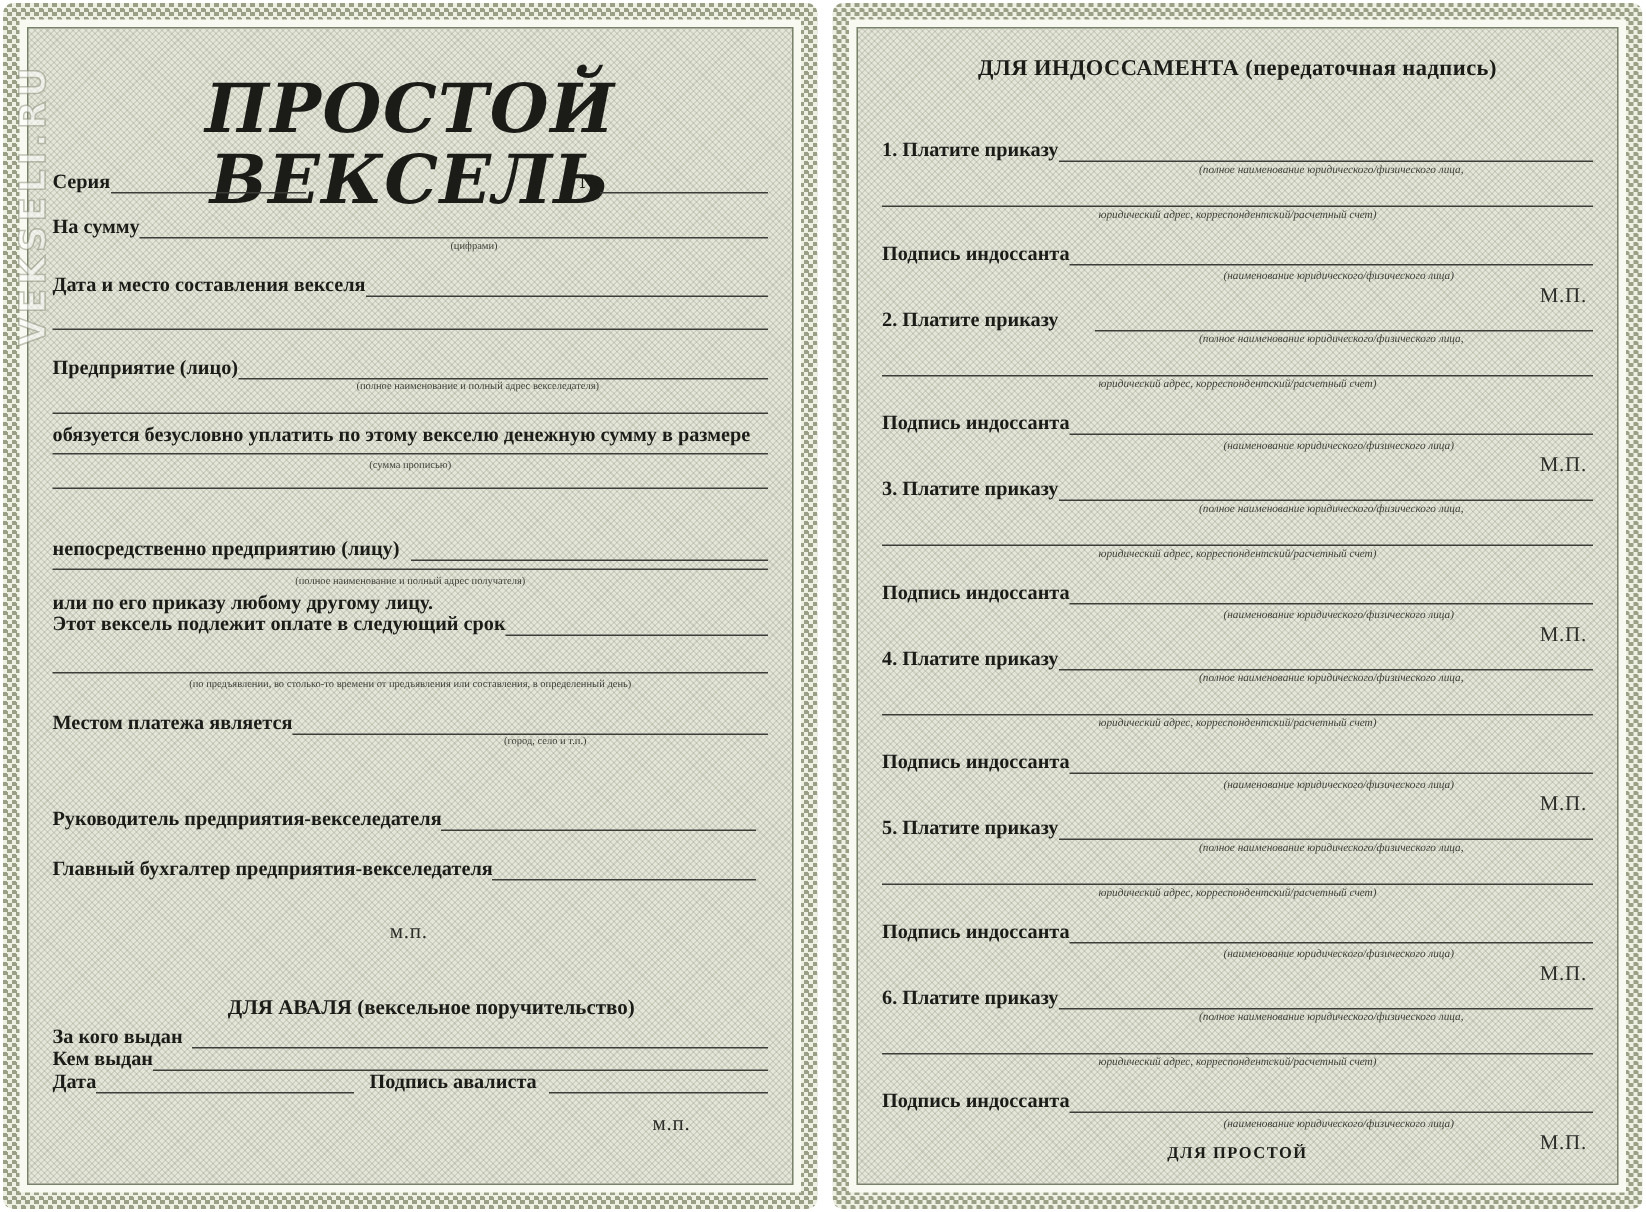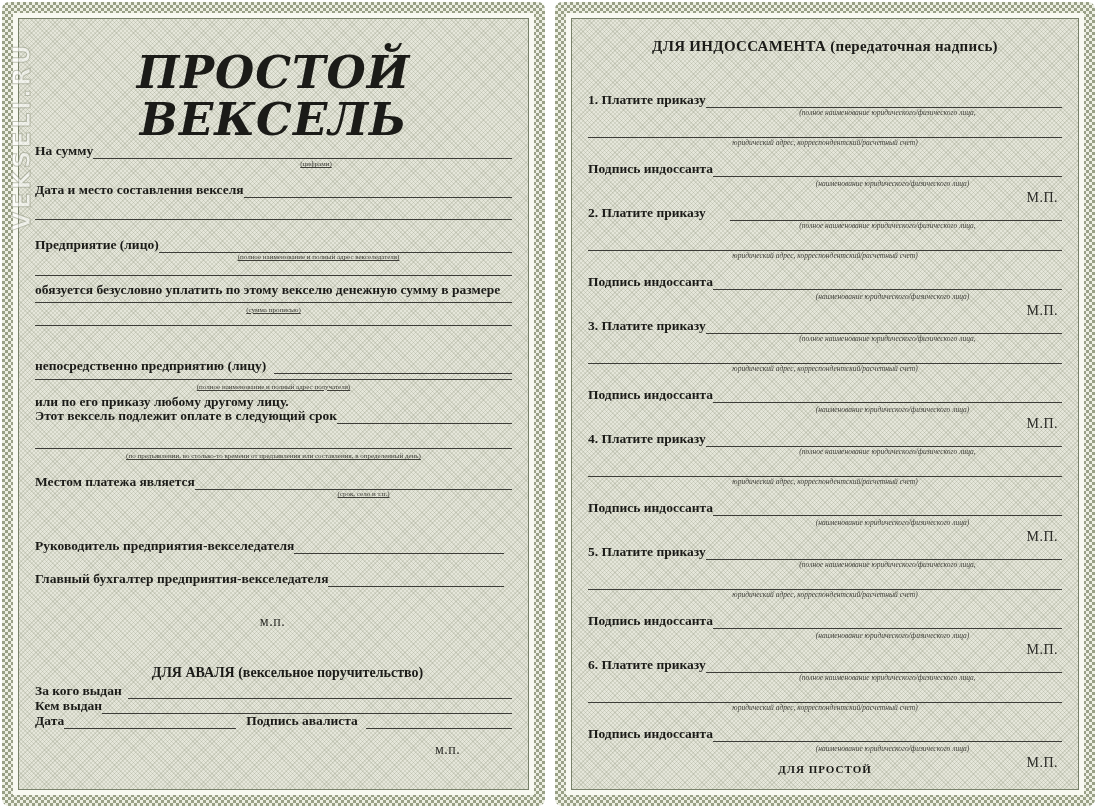--- a/index.html
+++ b/index.html
@@ -13,21 +13,21 @@
   .interior{position:relative;height:100%;box-sizing:border-box;border:1px solid #78816a;
             background-color:#e5e6da;
             background-image:
               repeating-linear-gradient(45deg, rgba(124,131,104,0.20) 0 1px, transparent 1px 3px),
               repeating-linear-gradient(-45deg, rgba(124,131,104,0.20) 0 1px, transparent 1px 3px);}
   .ar{position:absolute;left:16px;right:16px;}
   .fl{display:flex;align-items:flex-end;}
   .lbl{font-weight:bold;font-size:13.5px;white-space:nowrap;line-height:1.1;}
   .ln{border-bottom:1px solid #3c3c38;flex:1 1 auto;height:1px;}
   .fullln{border-bottom:1px solid #3c3c38;height:1px;}
-  .hint{font-size:7px;color:#3e3e38;text-align:center;line-height:1;text-decoration:underline;}
+  .hint{font-size:7px;color:#3e3e38;text-align:center;line-height:1;}
   .hint-i{font-size:7.5px;font-style:italic;color:#3e3e38;text-align:center;line-height:1;}
   .title-script{font-family:"DejaVu Serif", serif;font-style:italic;font-weight:bold;
                 font-size:45px;letter-spacing:1px;text-align:center;line-height:1.05;}
   .sec-title{font-weight:bold;font-size:14px;text-align:center;}
   .rp-title{font-weight:bold;font-size:15px;text-align:center;letter-spacing:0.3px;}
   .mp{font-size:14px;color:#2c2c28;letter-spacing:0.5px;margin-left:28px;}
   .watermark{position:absolute;left:8px;top:42px;writing-mode:vertical-rl;transform:rotate(180deg);
              font-family:"DejaVu Sans", sans-serif;font-weight:bold;font-size:24px;letter-spacing:3px;
              color:rgba(255,255,255,0.55);-webkit-text-stroke:1px rgba(120,126,100,0.45);z-index:5;}
   .block{position:relative;height:113px;}
@@ -39,20 +39,27 @@
 <div class="canvas">
 
   <div class="watermark">VEKSELI.RU</div>
 
   <div class="page" style="left:2px;width:543px;">
     <div class="band-white">
       <div class="interior">
 
         <div class="ar title-script" style="top:30px;">ПРОСТОЙ ВЕКСЕЛЬ</div>
 
+        <div class="ar fl" style="top:95px;">
+          <span class="lbl">Серия</span>
+          <span class="ln" style="flex:0 0 130px;"></span>
+          <span style="flex:1 1 auto;"></span>
+          <span class="lbl">№</span>
+          <span class="ln" style="flex:0 0 112px;"></span>
+        </div>
 
         <div class="ar fl" style="top:125px;">
           <span class="lbl">На сумму</span>
           <span class="ln"></span>
         </div>
         <div class="ar hint" style="top:142px;padding-left:85px;">(цифрами)</div>
 
         <div class="ar fl" style="top:164px;">
           <span class="lbl">Дата и место составления векселя</span>
           <span class="ln"></span>
@@ -84,21 +91,21 @@
           <span class="lbl">Этот вексель подлежит оплате в следующий срок</span>
           <span class="ln"></span>
         </div>
         <div class="ar fullln" style="top:428px;"></div>
         <div class="ar hint" style="top:434px;">(по предъявлении, во столько-то времени от предъявления или составления, в определенный день)</div>
 
         <div class="ar fl" style="top:456px;">
           <span class="lbl">Местом платежа является</span>
           <span class="ln"></span>
         </div>
-        <div class="ar hint" style="top:472px;padding-left:180px;">(срок, село и т.п.)</div>
+        <div class="ar hint" style="top:472px;padding-left:180px;">(город, село и т.п.)</div>
 
         <div class="ar fl" style="top:520px;">
           <span class="lbl">Руководитель предприятия-векселедателя</span>
           <span class="ln" style="margin-right:8px;"></span>
         </div>
 
         <div class="ar fl" style="top:553px;">
           <span class="lbl">Главный бухгалтер предприятия-векселедателя</span>
           <span class="ln" style="margin-right:8px;"></span>
         </div>

